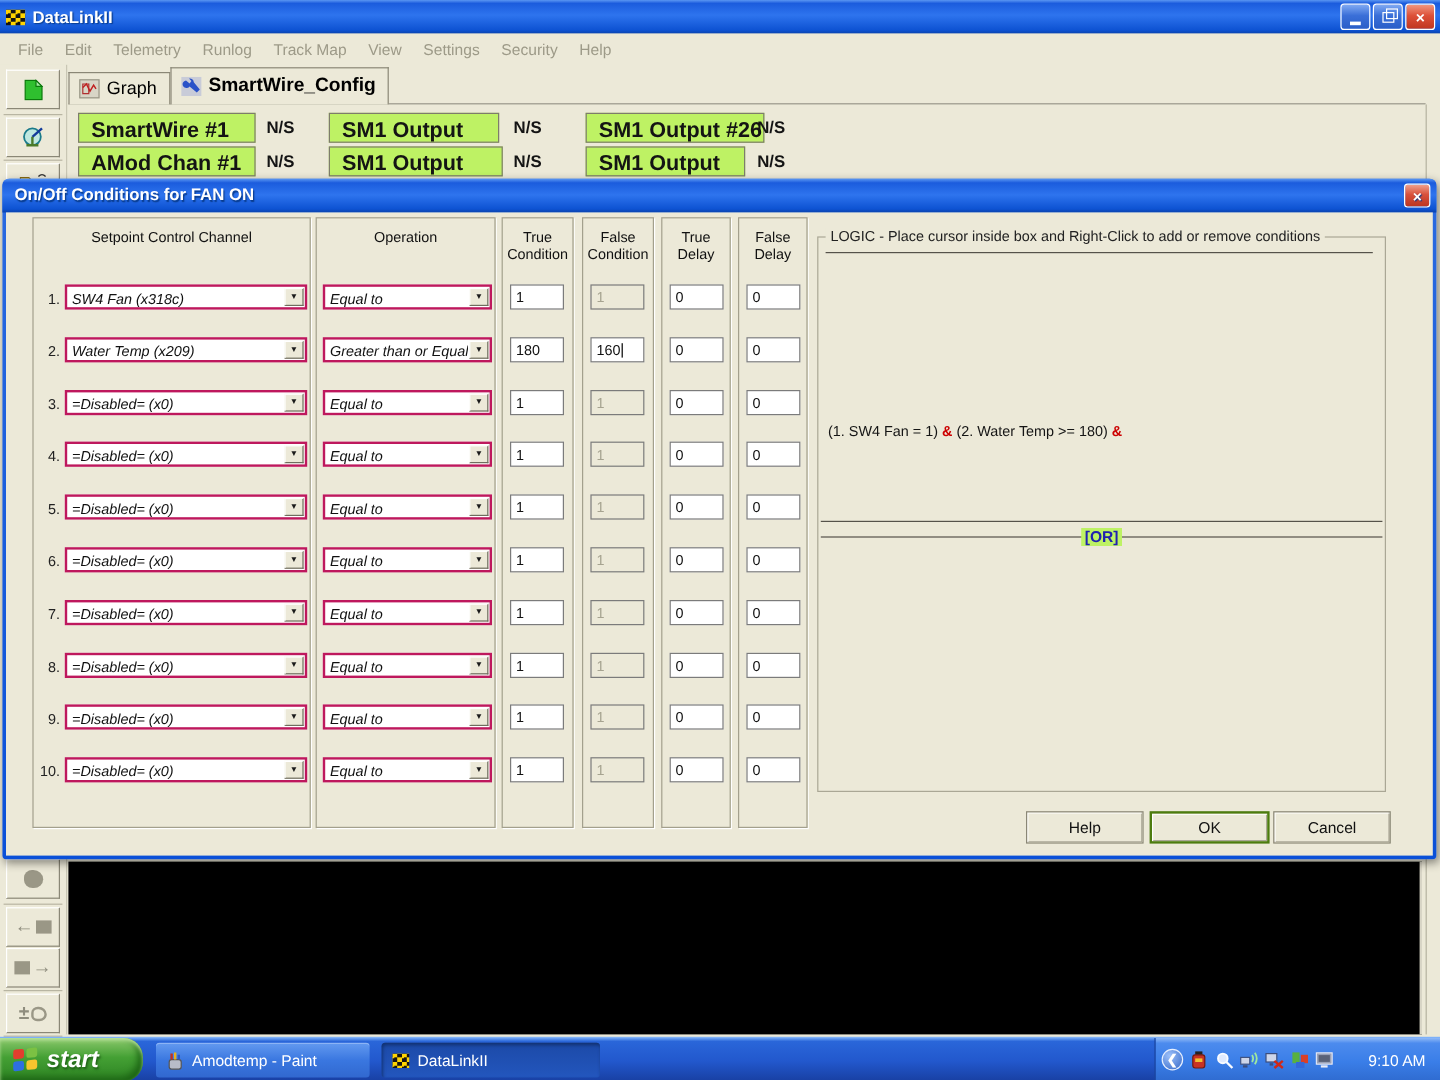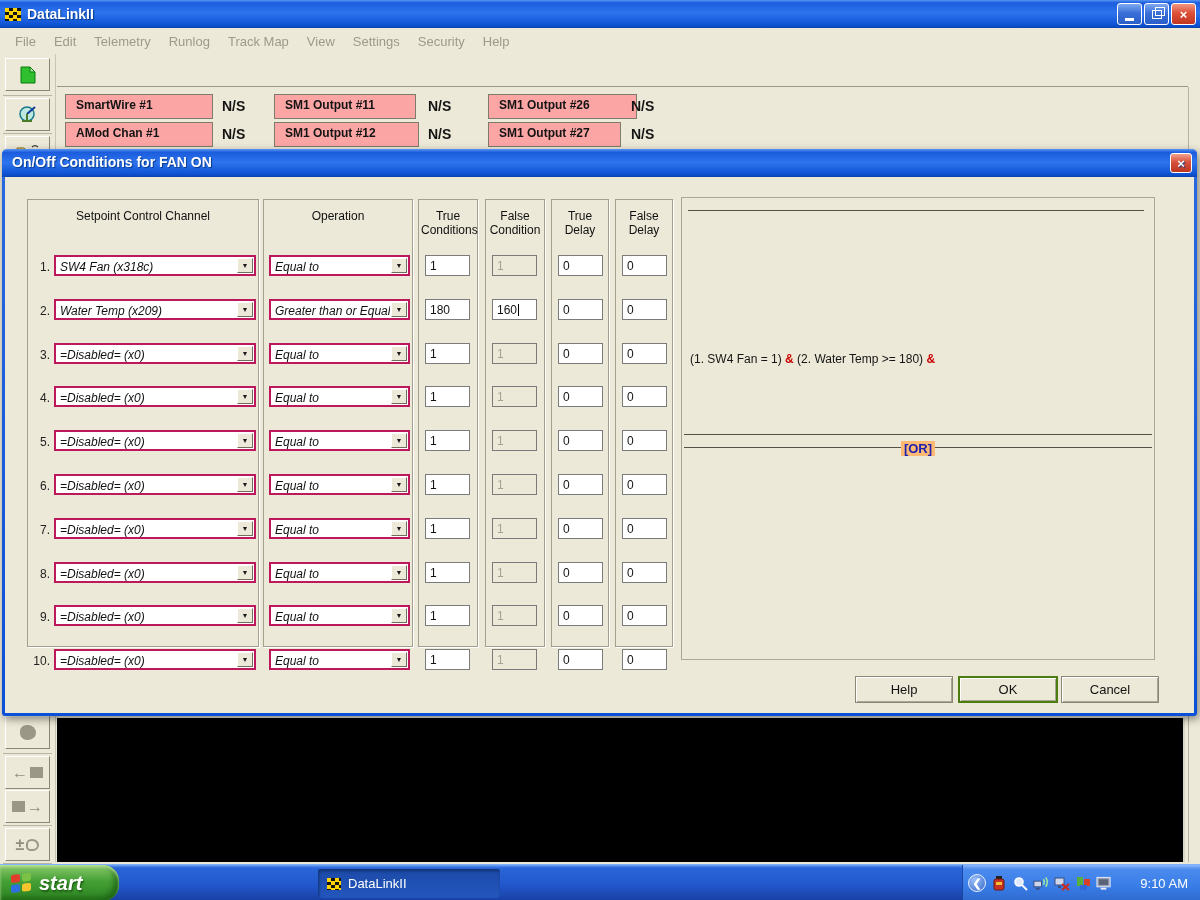--- a/index.html
+++ b/index.html
@@ -48,22 +48,22 @@
   .tab { display:flex; align-items:center; gap:6px; border:1px solid #8a8776; border-bottom:none;
     background:#ece9d8; padding:4px 10px 5px 8px; font-size:15px; height:27px; position:relative; }
   .tab.active { height:31px; font-weight:bold; font-size:16px; z-index:2; }
   .tab-icon { width:17px; height:16px; display:flex; align-items:center; justify-content:center;
     background:#d8d5c6; border:1px solid #9a9786; }
   .tab-icon.flat { background:transparent; border:none; }
 
   
   .grid { position:absolute; left:57px; top:92px; width:1131px; height:57px; }
   .grow { position:absolute; left:0; width:100%; height:26px; }
-  .gcell { position:absolute; height:25px; border:1px solid #7e7c6c; background:#fca5a5;
-    font-weight:bold; font-size:12px; color:#141414; padding:3px 0 0 10px; }
+  .gcell { position:absolute; height:25px; border:1px solid #7e7c6c; background:#bef264;
+    font-weight:bold; font-size:18px; color:#141414; padding:3px 0 0 10px; }
   .gstat { position:absolute; font-weight:bold; font-size:14px; color:#141414; padding-top:4px; }
 
   
   .black-view { position:absolute; left:57px; top:718px; width:1128px; height:144px; background:#000;
     border-right:2px solid #d8d5c6; }
   .right-frame { position:absolute; left:1188px; top:87px; width:12px; height:775px; background:#ece9d8;
     border-left:1px solid #b5b2a0; }
 
   
   .dialog { position:absolute; left:2px; top:149px; width:1195px; height:567px;
@@ -71,21 +71,21 @@
     box-shadow:2px 3px 8px rgba(0,0,0,.45); }
   .dlg-title { position:absolute; left:0; top:0; width:100%; height:28px; border-radius:5px 5px 0 0;
     background:linear-gradient(180deg,#5a96f2 0%,#1b5cdd 12%,#2e74ee 48%,#0d52d2 90%,#0a43ad 100%);
     color:#fff; font-weight:bold; font-size:14px; padding:5px 0 0 10px;
     text-shadow:1px 1px 1px #073a8c; }
   .dlg-close { position:absolute; top:4px; right:5px; width:22px; height:20px; border-radius:3px;
     border:1px solid #fff; background:linear-gradient(180deg,#f0a08c,#d8513c 45%,#bc3520);
     color:#fff; font-size:13px; font-weight:bold; display:flex; align-items:center; justify-content:center; }
   .dlg-client { position:absolute; left:3px; top:28px; width:1189px; height:536px; background:#ece9d8; }
 
-  .col { position:absolute; top:22px; height:448px; border:1px solid #a3a08d;
+  .col { position:absolute; top:4px; height:509px; border:1px solid #a3a08d;
     box-shadow:1px 1px 0 #fff; }
   .col-head { position:absolute; top:9px; left:2px; right:2px; text-align:center; font-size:12px;
     color:#111; line-height:14px; }
   .cell { position:absolute; left:0; right:0; height:22px; }
   .rn { position:absolute; left:1px; top:5px; width:21px; text-align:right; font-size:12px; color:#222; }
   .combo { position:absolute; top:0; height:21px; background:#fff; border:2px solid #be185d;font-style:italic; }
   .cmb1 { left:26px; width:202px; }
   .cmb2 { left:5px; width:141px; }
   .ct { position:absolute; left:4px; top:3px; right:18px; font-size:12px; color:#111;
     white-space:nowrap; overflow:hidden; }
@@ -99,21 +99,21 @@
 
   .logic-group { position:absolute; left:676px; top:20px; width:474px; height:463px;
     border:1px solid #aaa795; }
   .logic-label { position:absolute; top:-8px; left:6px; background:#ece9d8; padding:0 4px;
     font-size:12px; color:#222; white-space:nowrap; }
   .zone-top { position:absolute; left:6px; right:10px; top:12px; border-top:1px solid #55524a; }
   .logic-expr { position:absolute; left:8px; top:118px; font-size:12px; color:#151515;margin-top:36px; }
   .accent { color:#cc0000; font-weight:bold; }
   .or-line-a { position:absolute; left:2px; right:2px; top:236px; border-top:1px solid #55524a; }
   .or-wrap { position:absolute; left:2px; right:2px; top:249px; border-top:1px solid #55524a; text-align:center; }
-  .or-label { position:relative; top:-9px; background:#fdba74; padding:0 3px; color:#2020b0;
+  .or-label { position:relative; top:-9px; background:#bef264; padding:0 3px; color:#2020b0;
     font-weight:bold; font-size:13px; }
 
   .dlg-btn { position:absolute; top:499px; height:27px; background:#ece9d8;
     border:1px solid #8a8776; box-shadow:inset 1px 1px 0 #fff, inset -1px -1px 0 #a9a695;
     font-size:13px; color:#111; text-align:center; line-height:25px; }
   .dlg-btn.default { border:2px solid #4d7c0f; line-height:23px;text-align:center; }
 
   
   .taskbar { position:absolute; left:0; top:864px; width:1200px; height:36px;
     background:linear-gradient(180deg,#6fa5f5 0%,#2a66d9 8%,#2258cd 55%,#1941a5 100%);
@@ -212,20 +212,40 @@
         <span class="gblob"></span>
     </div>
     <div class="tb-sep" style="top:809px"></div>
     <div class="tb-btn" style="top:812px">
       <span class="gray">!</span>
         <span class="gblob"></span>
     </div>
   </div>
 
   <div class="tabline"></div>
+  <div class="tabstrip">
+    <div class="tab">
+      <span class="tab-icon">
+        <svg width="13" height="12" viewBox="0 0 13 12">
+            <path d="M1 2 h5 v8 h-5 z" fill="none" stroke="#b03030"></path>
+            <path d="M1 5 l3 -3 3 6 3 -5 2 3" fill="none" stroke="#c02020" stroke-width="1.2"></path>
+          </svg>
+      </span>
+      <span>Graph</span>
+    </div>
+    <div class="tab active">
+      <span class="tab-icon flat">
+        <svg width="17" height="16" viewBox="0 0 17 16">
+            <rect x="0" y="0" width="17" height="16" fill="#c8cbd8"></rect>
+            <path d="M4 3 a3.2 3.2 0 1 0 3 5 l6 5 2.5 -2.5 -5 -6 a3.2 3.2 0 0 0 -4 -3 l2 2 -1.5 2 -3 -2.5" fill="#2a52c8"></path>
+          </svg>
+      </span>
+      <span>SmartWire_Config</span>
+    </div>
+  </div>
 
   <div class="grid">
     <div class="grow" style="top:2px">
       <div class="gcell" style="left:8px;width:148px">SmartWire #1</div>
       <span class="gstat" style="left:165px">N/S</span>
       <div class="gcell" style="left:217px;width:142px">SM1 Output #11</div>
       <span class="gstat" style="left:371px">N/S</span>
       <div class="gcell" style="left:431px;width:149px">SM1 Output #26</div>
       <span class="gstat" style="left:574px">N/S</span>
     </div>
@@ -383,21 +403,21 @@
           </div>
         <div class="cell" style="top:449px">
             <div class="combo cmb2">
               <span class="ct">Equal to</span>
               <span class="ca">▼</span>
             </div>
           </div>
       </div>
 
       <div class="col" style="left:413px;width:60px">
-        <div class="col-head">True Conditions</div>
+        <div class="col-head">True Condition</div>
         <div class="ninput" style="top:55px"><span>1</span></div>
         <div class="ninput" style="top:99px"><span>180</span></div>
         <div class="ninput" style="top:143px"><span>1</span></div>
         <div class="ninput" style="top:186px"><span>1</span></div>
         <div class="ninput" style="top:230px"><span>1</span></div>
         <div class="ninput" style="top:274px"><span>1</span></div>
         <div class="ninput" style="top:318px"><span>1</span></div>
         <div class="ninput" style="top:362px"><span>1</span></div>
         <div class="ninput" style="top:405px"><span>1</span></div>
         <div class="ninput" style="top:449px"><span>1</span></div>
@@ -439,20 +459,21 @@
         <div class="ninput" style="top:186px"><span>0</span></div>
         <div class="ninput" style="top:230px"><span>0</span></div>
         <div class="ninput" style="top:274px"><span>0</span></div>
         <div class="ninput" style="top:318px"><span>0</span></div>
         <div class="ninput" style="top:362px"><span>0</span></div>
         <div class="ninput" style="top:405px"><span>0</span></div>
         <div class="ninput" style="top:449px"><span>0</span></div>
       </div>
 
       <div class="logic-group">
+        <span class="logic-label">LOGIC - Place cursor inside box and Right-Click to add or remove conditions</span>
         <div class="zone-top"></div>
         <div class="logic-expr">
           <span>(1. SW4 Fan = 1) </span><span class="accent">&amp;</span><span> (2. Water Temp &gt;= 180) </span><span class="accent">&amp;</span>
         </div>
         <div class="or-line-a"></div>
         <div class="or-wrap">
           <span class="or-label">[OR]</span>
         </div>
       </div>
 
@@ -467,20 +488,29 @@
       <svg width="22" height="22" viewBox="0 0 22 22">
         <g transform="skewY(-6)">
             <rect x="1" y="3" width="9" height="8" rx="2" fill="#e23e2e"></rect>
             <rect x="12" y="3" width="9" height="8" rx="2" fill="#7bc143"></rect>
             <rect x="1" y="13" width="9" height="8" rx="2" fill="#2e6fe2"></rect>
             <rect x="12" y="13" width="9" height="8" rx="2" fill="#f6c52e"></rect>
           </g>
       </svg>
       <span class="start-text">start</span>
     </div>
+    <div class="task" style="left:130px;width:178px">
+      <svg width="14" height="16" viewBox="0 0 14 16">
+          <rect x="2" y="7" width="10" height="8" rx="2" fill="#b8bcc8" stroke="#555"></rect>
+          <path d="M4 7 V2" stroke="#c03020" stroke-width="2"></path>
+          <path d="M7 7 V1" stroke="#e8b020" stroke-width="2"></path>
+          <path d="M10 7 V3" stroke="#2858c8" stroke-width="2"></path>
+        </svg>
+      <span>Amodtemp - Paint</span>
+    </div>
     <div class="task pressed" style="left:318px;width:182px">
       <div class="checker" style="width:14px;height:12px"></div>
       <span>DataLinkII</span>
     </div>
     <div class="tray">
       <div class="chev">❮</div>
       <span class="tray-ic">
         <svg width="12" height="15" viewBox="0 0 12 15">
             <rect x="3" y="0" width="6" height="3" fill="#222"></rect>
             <rect x="1" y="3" width="10" height="11" rx="2" fill="#c83224" stroke="#701a10"></rect>

